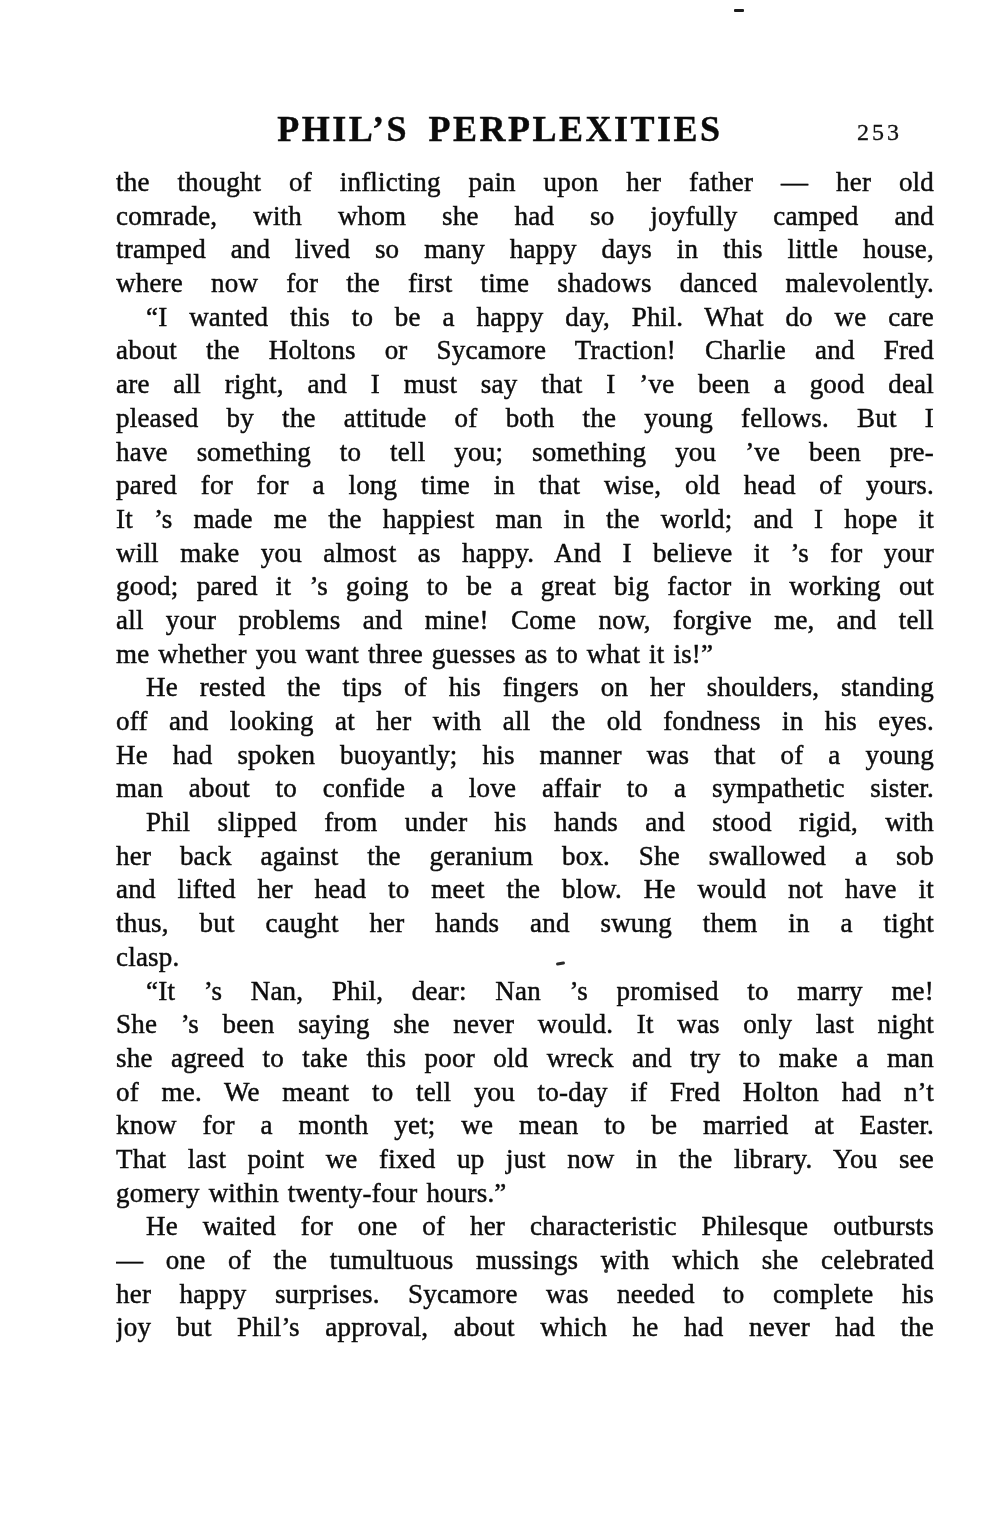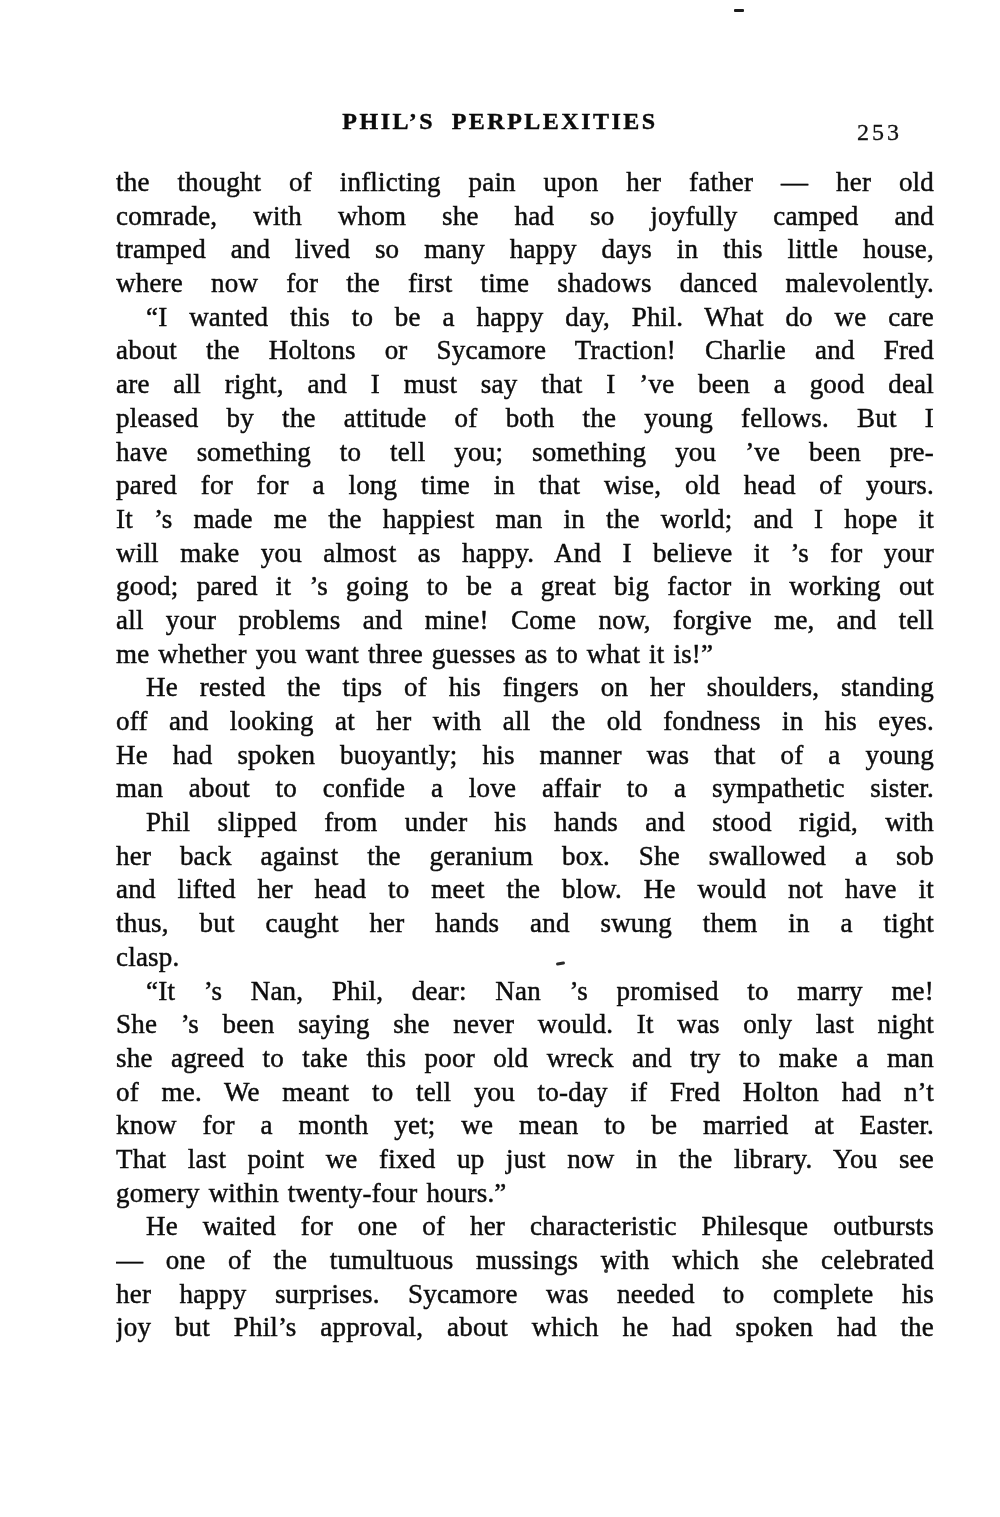--- a/index.html
+++ b/index.html
@@ -20,21 +20,21 @@
   }
   .header {
     position: absolute;
     top: 108px;
     left: 92px;
     right: 92px;
     height: 36px;
   }
   .running-title {
     text-align: center;
-    font-size: 24px;
+    font-size: 36px;
     font-weight: bold;
     letter-spacing: 2.5px;
     word-spacing: 8px;
     color: #0b0b0b;
     -webkit-text-stroke: 0.4px #0b0b0b;
   }
   .page-number {
     position: absolute;
     right: 6px;
     top: 5px;
@@ -147,21 +147,21 @@
         <div class="line full">she agreed to take this poor old wreck and try to make a man</div>
         <div class="line full">of me. We meant to tell you to-day if Fred Holton had n’t</div>
         <div class="line full">know for a month yet; we mean to be married at Easter.</div>
         <div class="line full">That last point we fixed up just now in the library. You see</div>
         <div class="line short">gomery within twenty-four hours.”</div>
       </div>
       <div class="para">
         <div class="line full indent">He waited for one of her characteristic Philesque outbursts</div>
         <div class="line full">— one of the tumultuous mussings with which she celebrated</div>
         <div class="line full">her happy surprises. Sycamore was needed to complete his</div>
-        <div class="line full">joy but Phil’s approval, about which he had spoken had the</div>
+        <div class="line full">joy but Phil’s approval, about which he had never had the</div>
       </div>
     </div>
 
   <div class="artifact artifact-top-dash"></div>
   <div class="artifact artifact-mid-mark"></div>
   <div class="artifact artifact-dot"></div>
 
 </div>
 
 </body></html>

